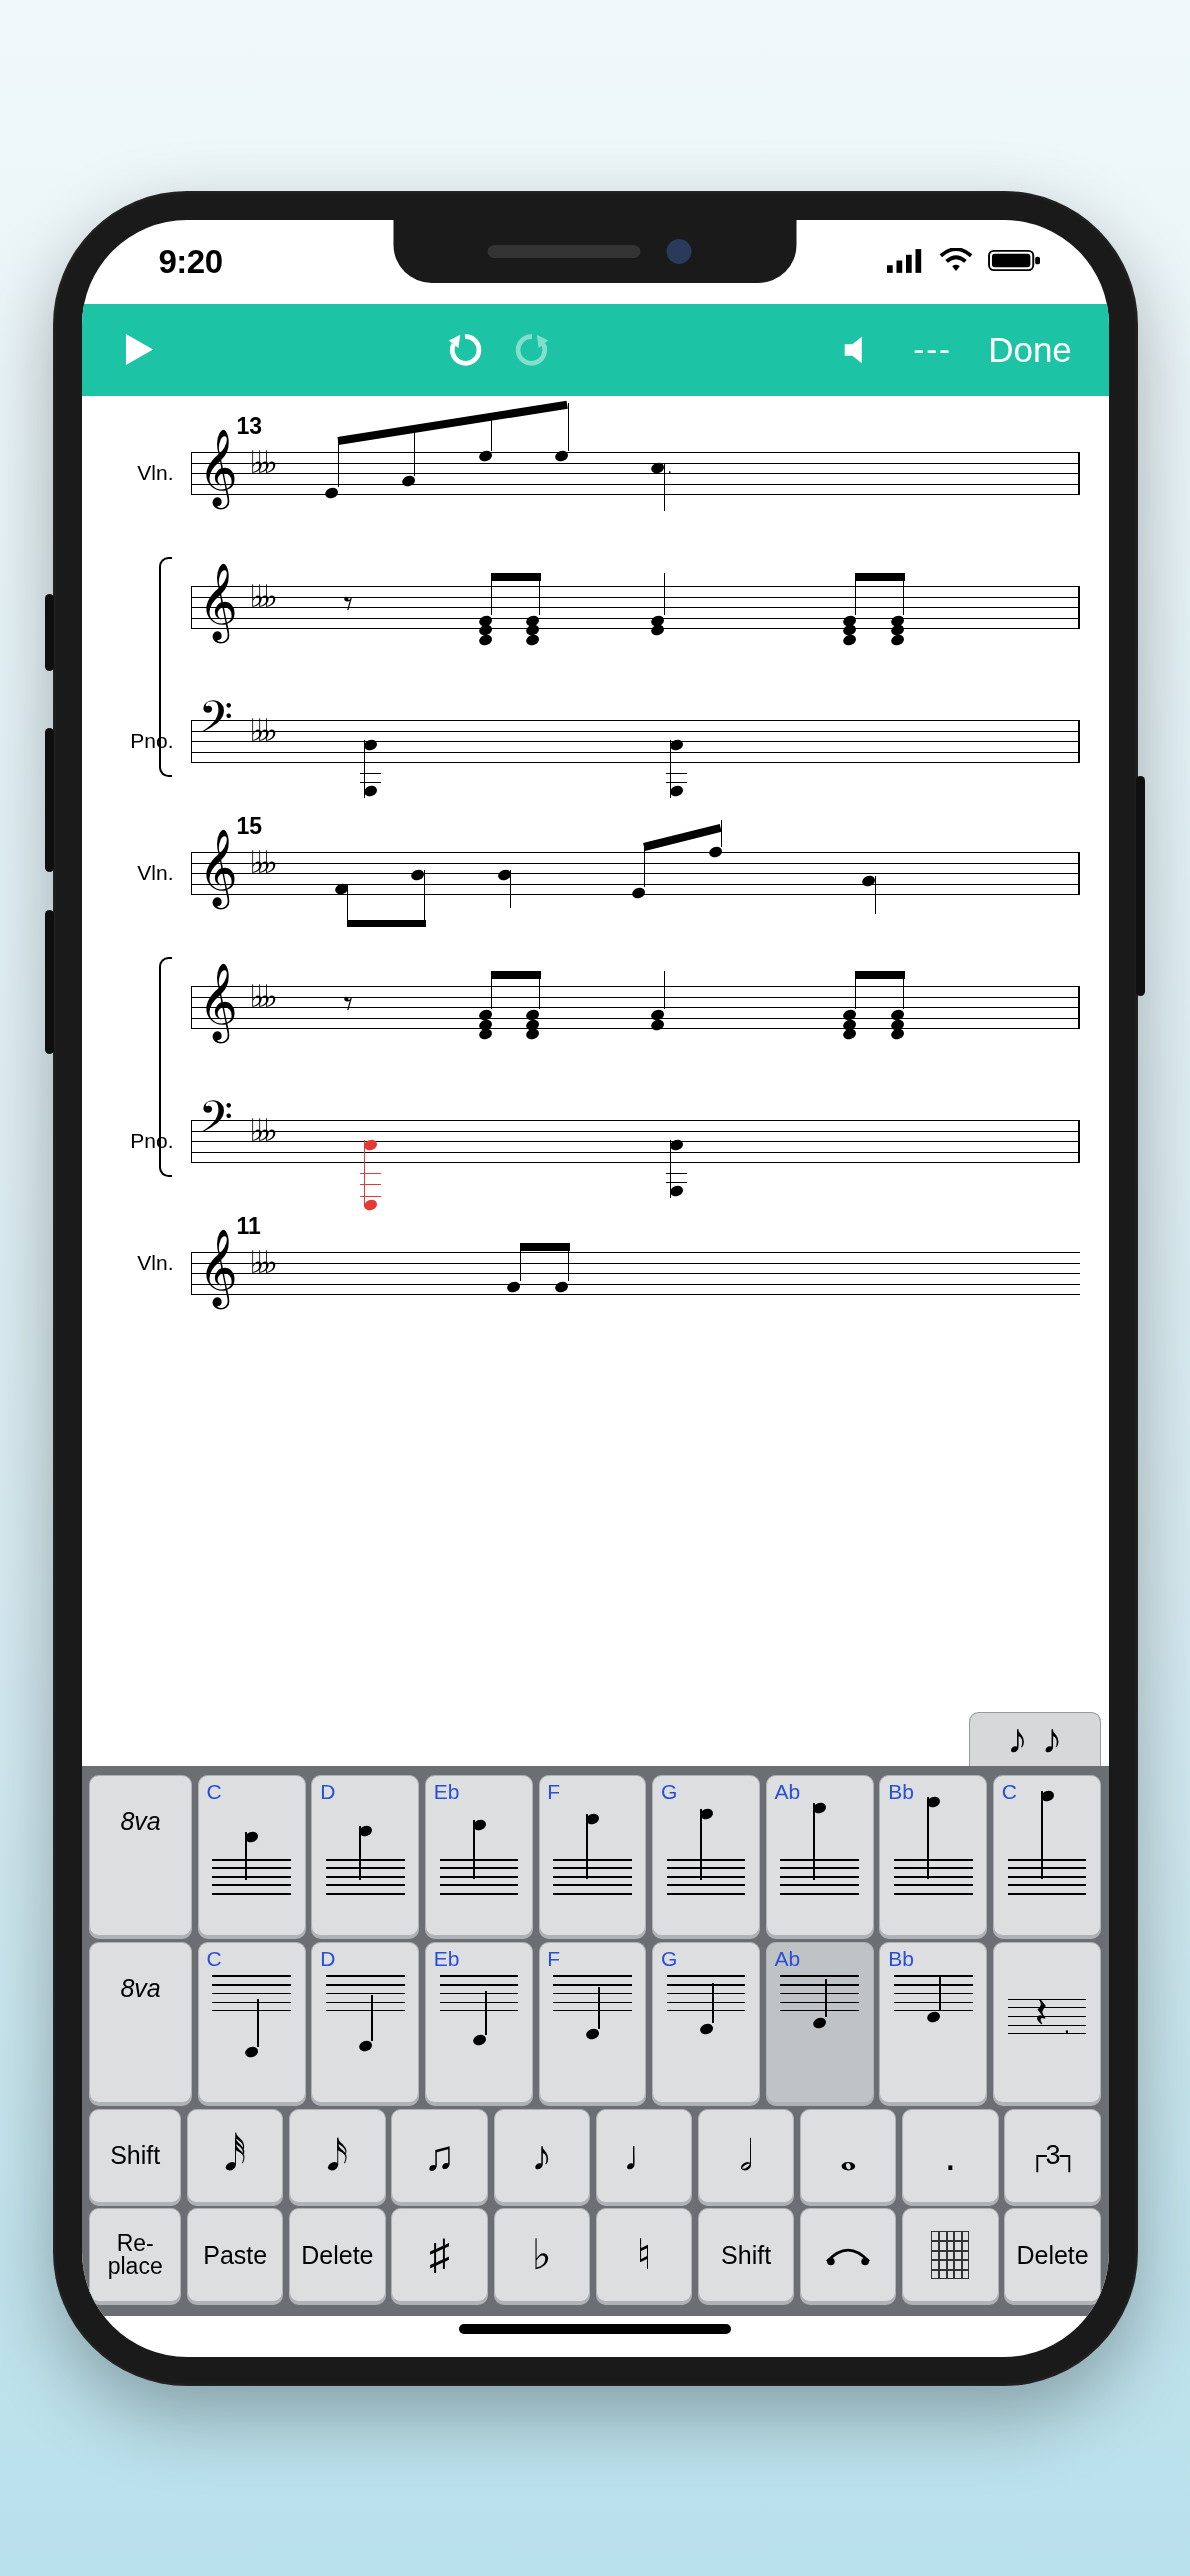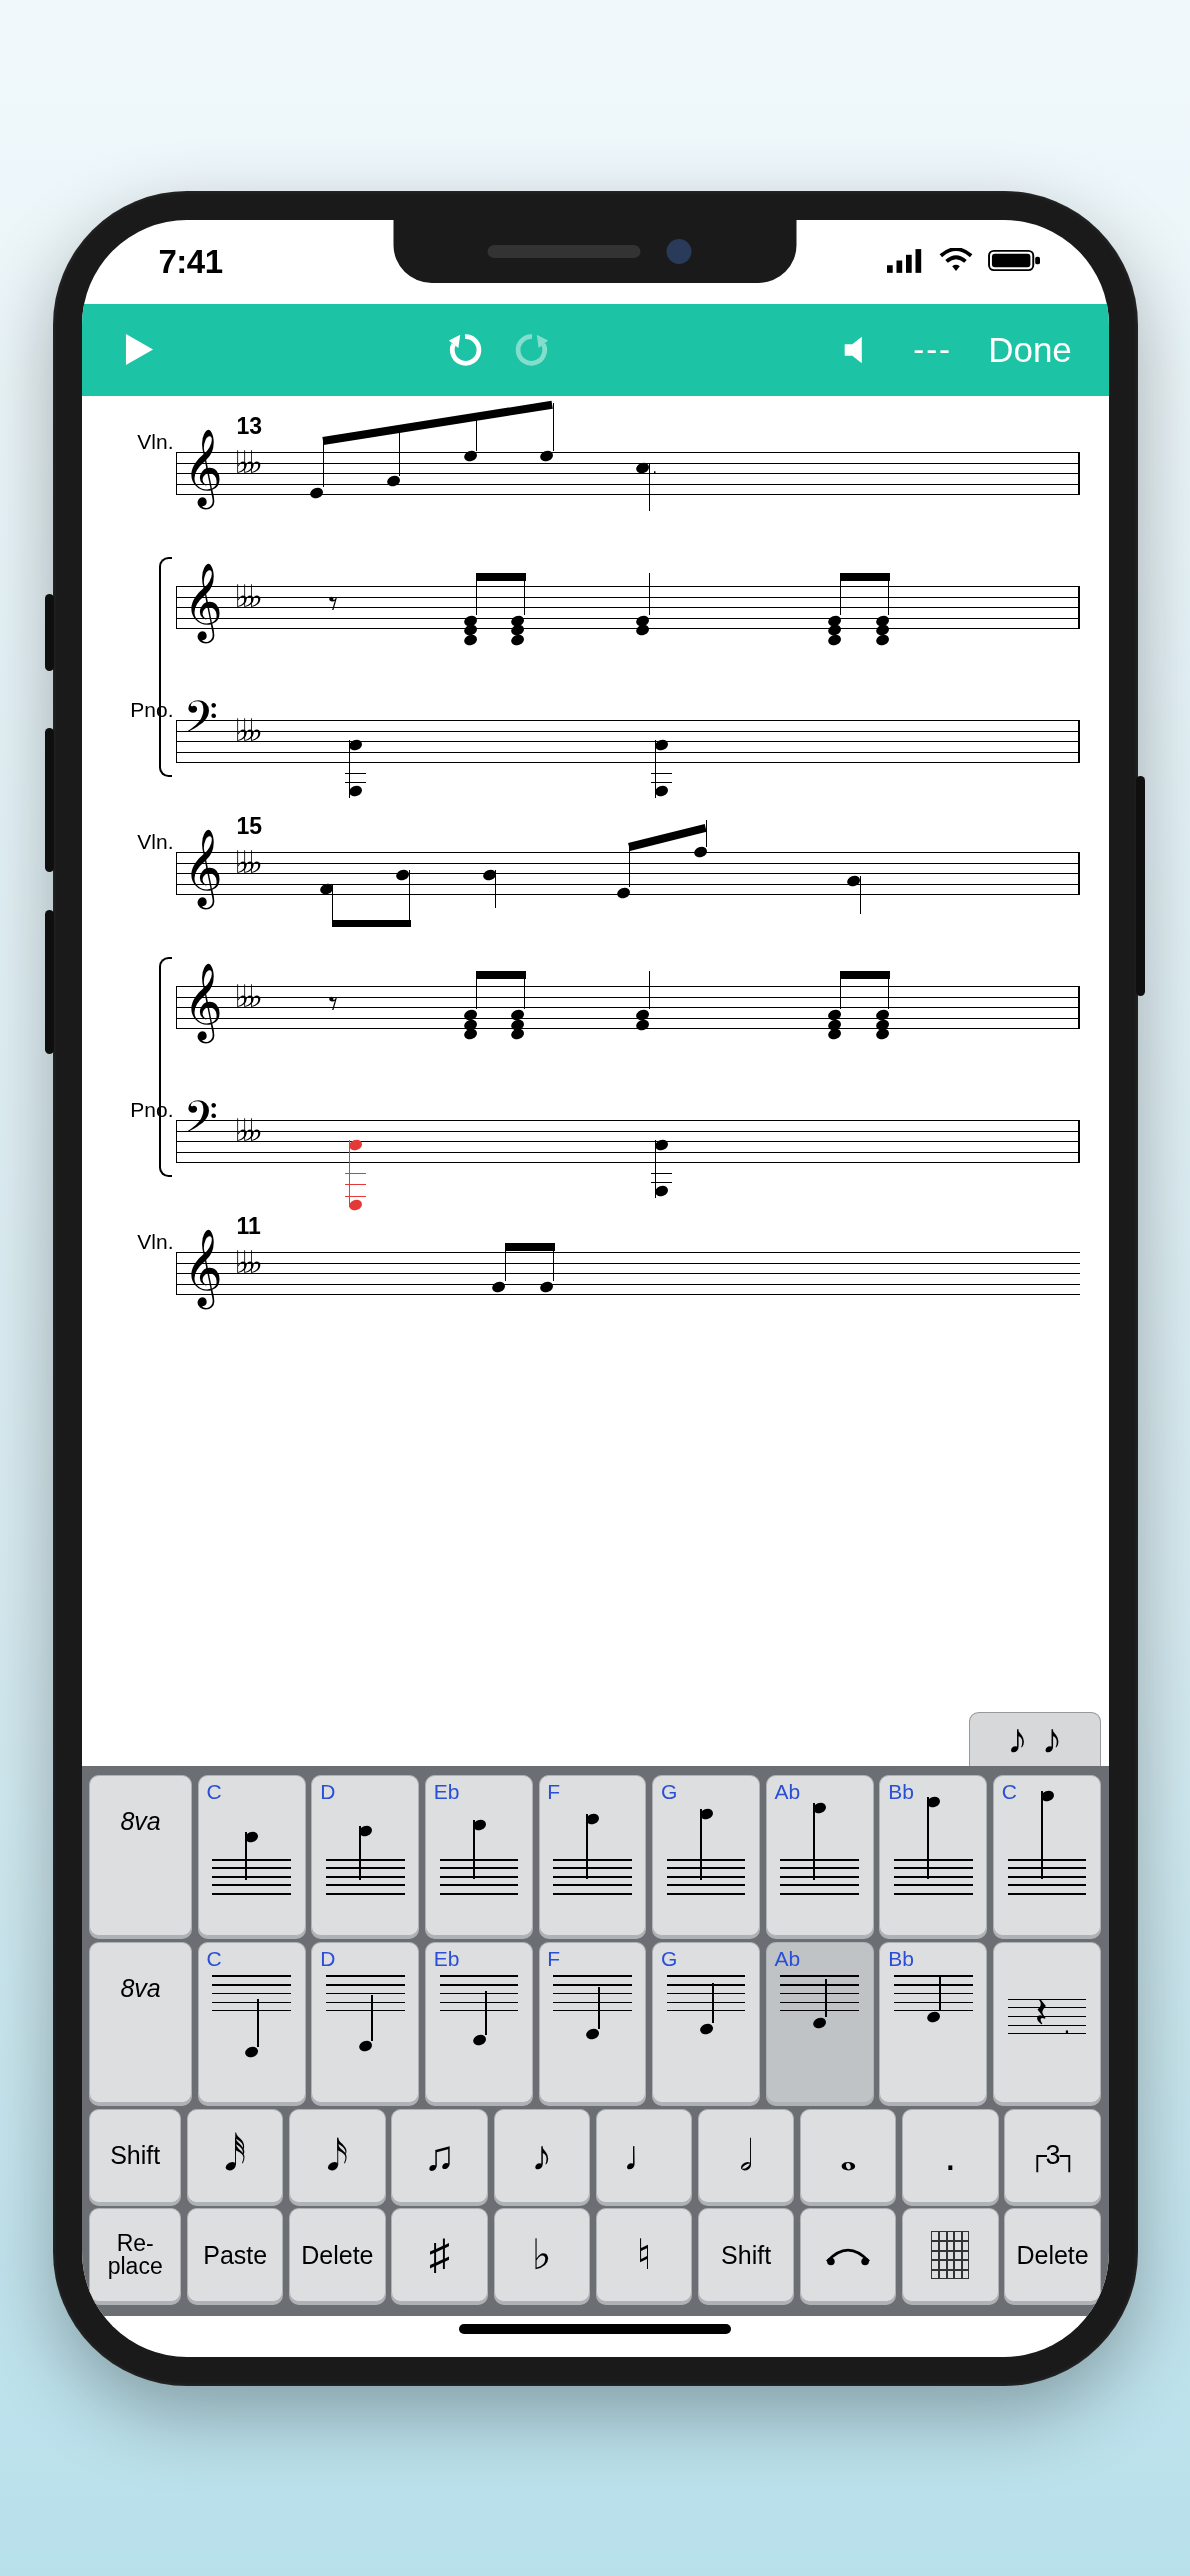--- a/index.html
+++ b/index.html
@@ -110,21 +110,22 @@
 }
 .measure-number {
   position: absolute;
   font-size: 23px;
   font-weight: 700;
   left: 155px;
   top: 0;
 }
 .staff-row {
   display: flex;
-  gap: 2px;
+  align-items: center;
+  gap: 17px;
   margin-bottom: 48px;
 }
 .staff-row:last-child { margin-bottom: 0; }
 .inst-label {
   width: 63px;
   text-align: right;
   font-size: 21px;
   color: #000;
 }
 .staff {
@@ -340,21 +341,21 @@
   <div class="side-btn left3"></div>
   <div class="side-btn right1"></div>
 
   <div class="phone-inner">
     <div class="notch">
       <div class="speaker"></div>
       <div class="camera"></div>
     </div>
 
     <div class="status-bar">
-      <div class="status-left">7:41</div>
+      <div class="status-left">9:20</div>
       <div class="status-right">
         <span>
           <svg width="38" height="25" viewBox="0 0 40 26">
               <rect x="0" y="18" width="6" height="8" fill="#000"></rect>
               <rect x="10" y="13" width="6" height="13" fill="#000"></rect>
               <rect x="20" y="7" width="6" height="19" fill="#000"></rect>
               <rect x="30" y="1" width="6" height="25" fill="#000"></rect>
             </svg>
         </span>
         <span>

